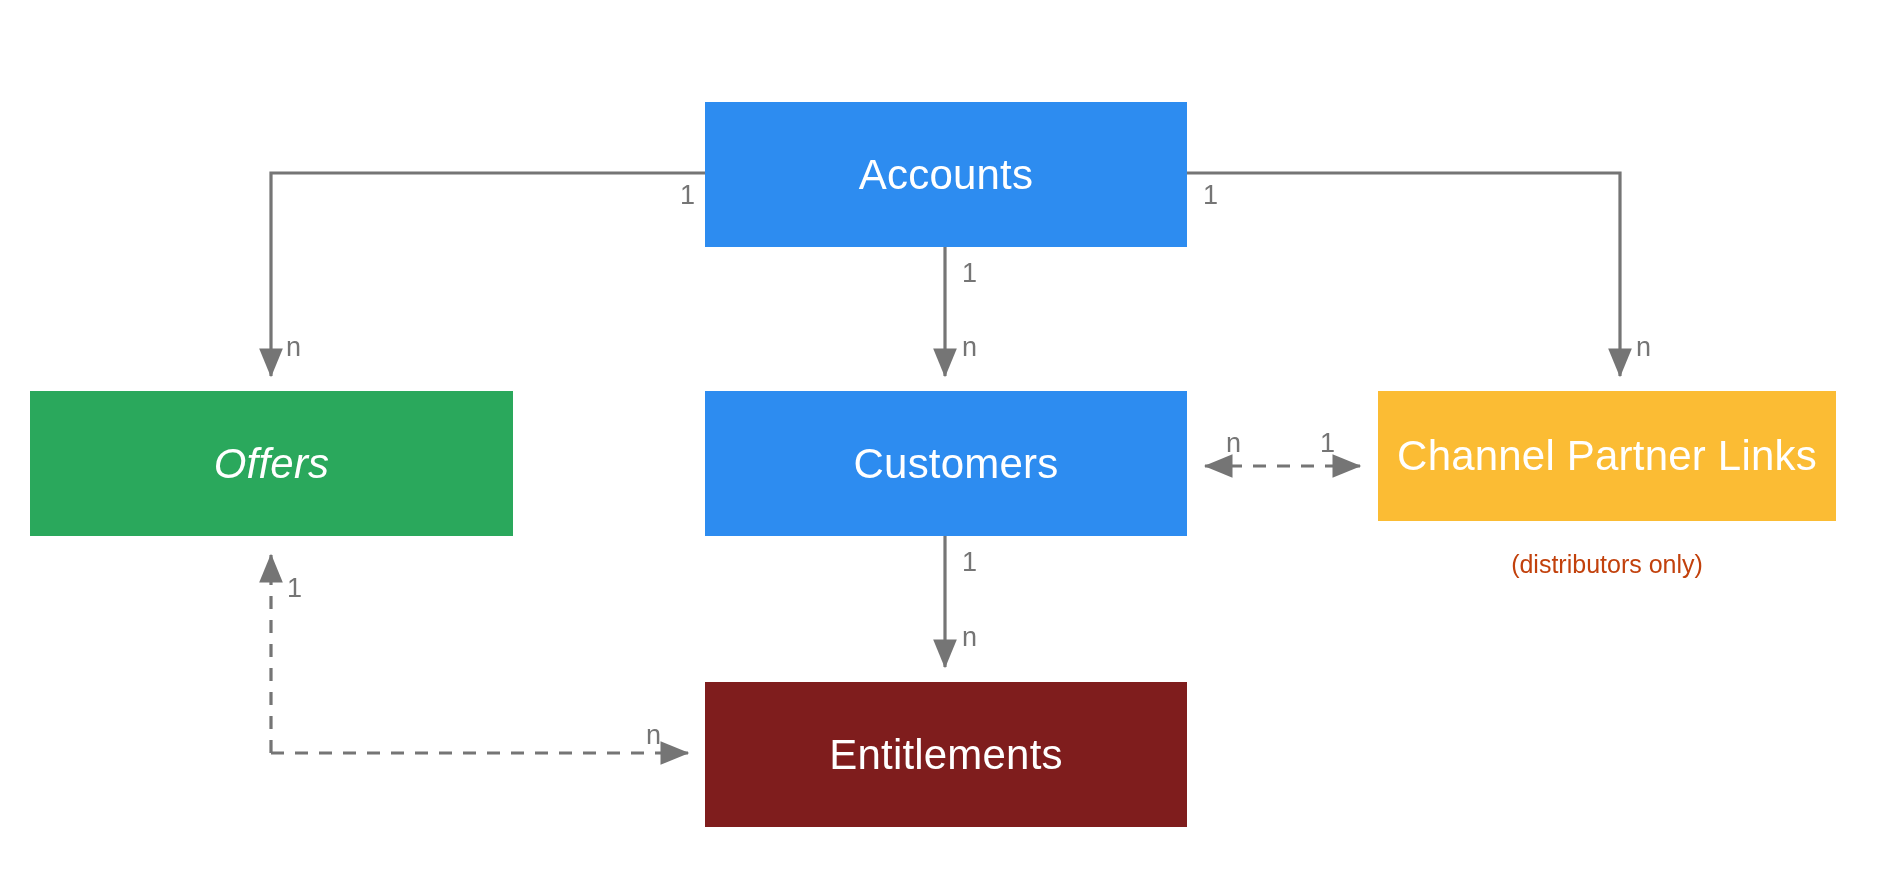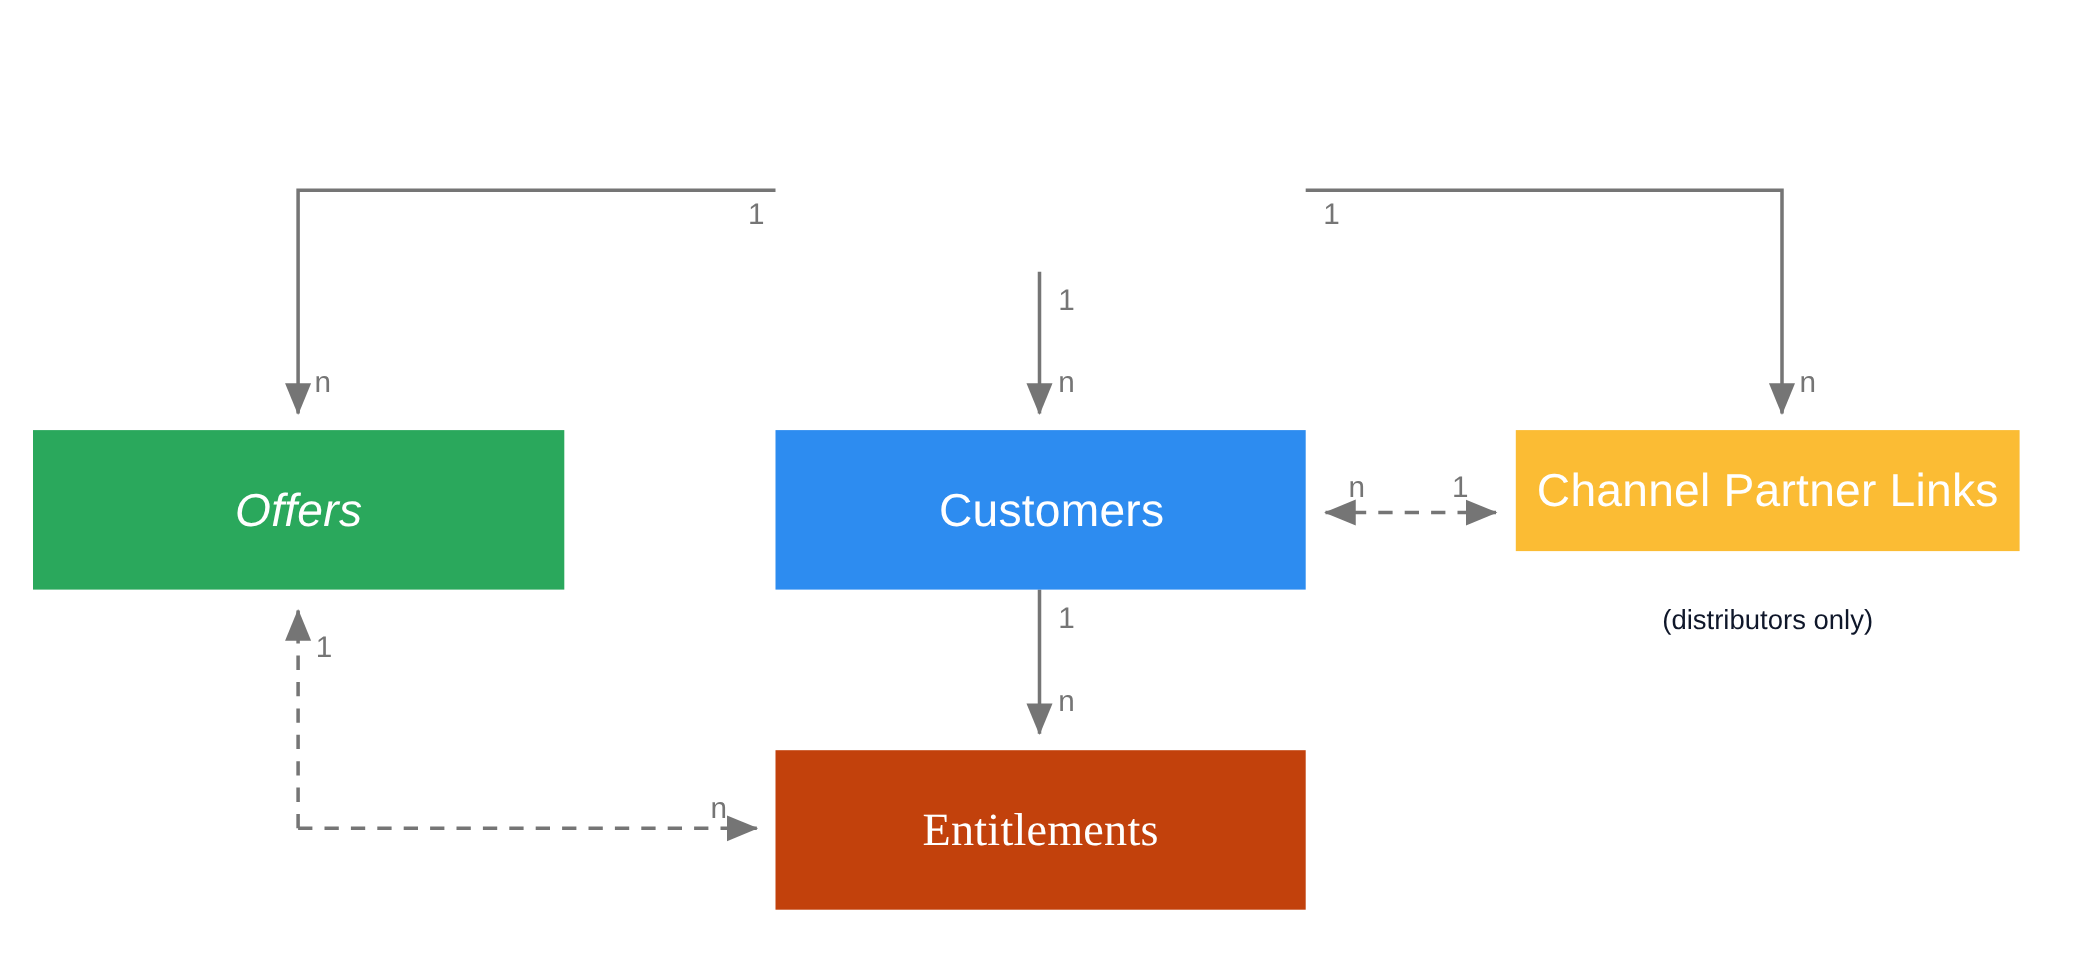--- a/index.html
+++ b/index.html
@@ -35,21 +35,21 @@
   .node-label {
     color: #ffffff;
     font-size: 42px;
     font-weight: 400;
     line-height: 1;
     letter-spacing: 0.2px;
     white-space: nowrap;
   }
   .caption {
     position: absolute;
-    color: #0f172a;
+    color: #c2410c;
     font-size: 25px;
     line-height: 1;
     white-space: nowrap;
     text-align: center;
   }
   .edge-label {
     position: absolute;
     color: #757575;
     font-size: 27px;
     line-height: 1;
@@ -78,34 +78,37 @@
     <path d="M 1187 173 L 1620 173 L 1620 376" fill="none" stroke="#757575" stroke-width="3.2" marker-end="url(#arrow-end)"></path>
 
     <path d="M 945 536 L 945 667" fill="none" stroke="#757575" stroke-width="3.2" marker-end="url(#arrow-end)"></path>
 
     <path d="M 1205 466 L 1360 466" fill="none" stroke="#757575" stroke-width="3.2" stroke-dasharray="13 11" marker-start="url(#arrow-start)" marker-end="url(#arrow-end)"></path>
 
     <path d="M 271 753 L 271 555" fill="none" stroke="#757575" stroke-width="3.2" stroke-dasharray="13 11" marker-end="url(#arrow-end)"></path>
     <path d="M 271 753 L 688 753" fill="none" stroke="#757575" stroke-width="3.2" stroke-dasharray="13 11" marker-end="url(#arrow-end)"></path>
   </svg>
 
+  <div class="node" style="left:705px; top:102px; width:482px; height:145px; background:#2d8cf0;">
+    <span class="node-label">Accounts</span>
+  </div>
 
   <div class="node" style="left:30px; top:391px; width:483px; height:145px; background:#2aa85c;font-style:italic;">
     <span class="node-label">Offers</span>
   </div>
 
   <div class="node" style="left:705px; top:391px; width:482px; height:145px; background:#2d8cf0;padding-left:20px;">
     <span class="node-label">Customers</span>
   </div>
 
-  <div class="node" style="left:1378px; top:391px; width:458px; height:110px; background:#fbbc34;">
+  <div class="node" style="left:1378px; top:391px; width:458px; height:130px; background:#fbbc34;">
     <span class="node-label">Channel Partner Links</span>
   </div>
 
-  <div class="node" style="left:705px; top:682px; width:482px; height:145px; background:#c2410c;font-family:Liberation Serif, serif;">
+  <div class="node" style="left:705px; top:682px; width:482px; height:145px; background:#7f1d1d;">
     <span class="node-label">Entitlements</span>
   </div>
 
   <div class="caption" style="left:1378px; top:552px; width:458px;">(distributors only)</div>
 
   <div class="edge-label" style="left:680px;  top:182px;">1</div>
   <div class="edge-label" style="left:286px;  top:334px;">n</div>
   <div class="edge-label" style="left:962px;  top:260px;">1</div>
   <div class="edge-label" style="left:962px;  top:334px;">n</div>
   <div class="edge-label" style="left:1203px; top:182px;">1</div>

